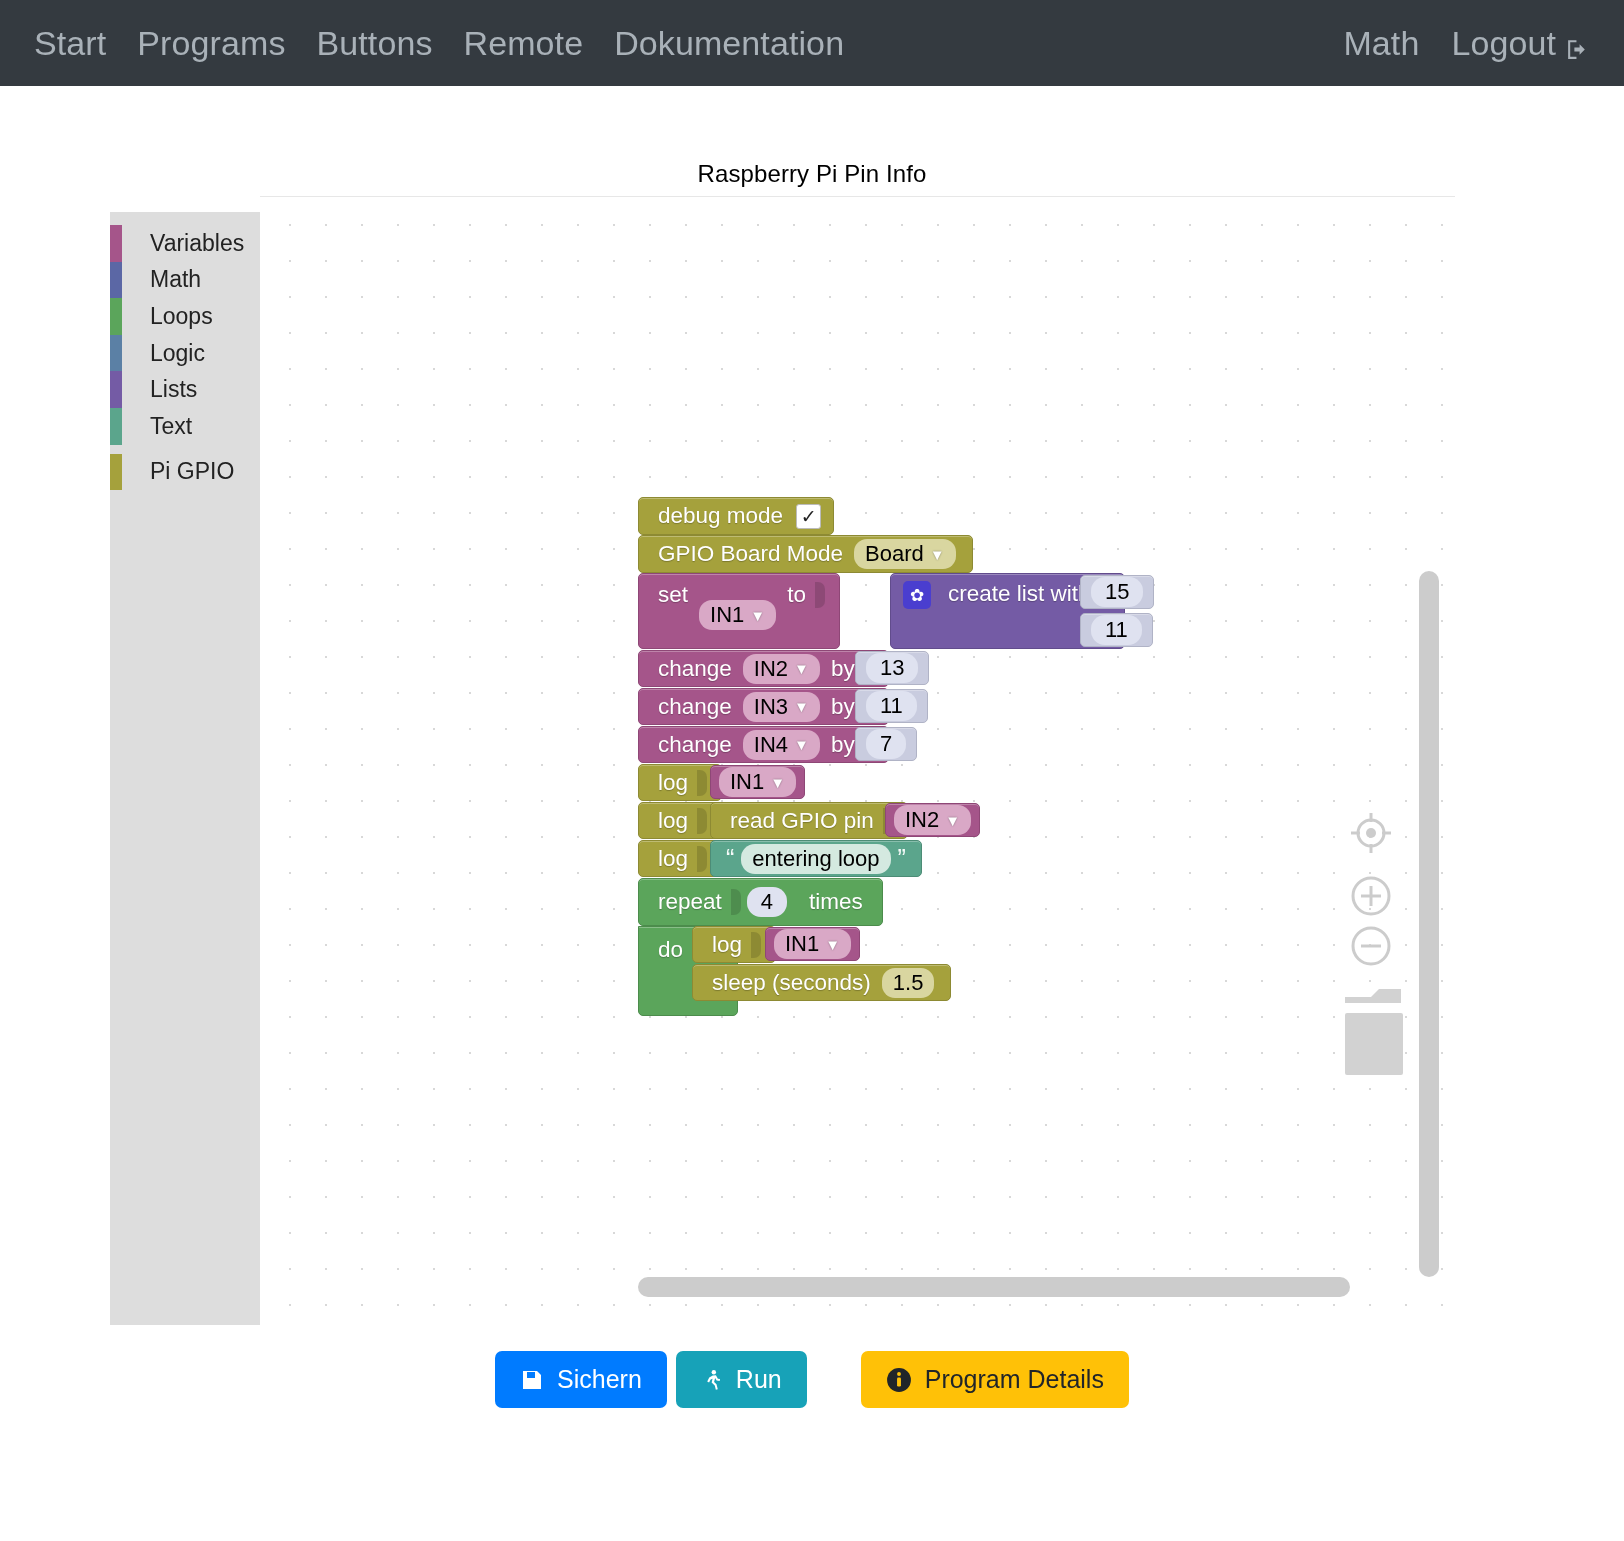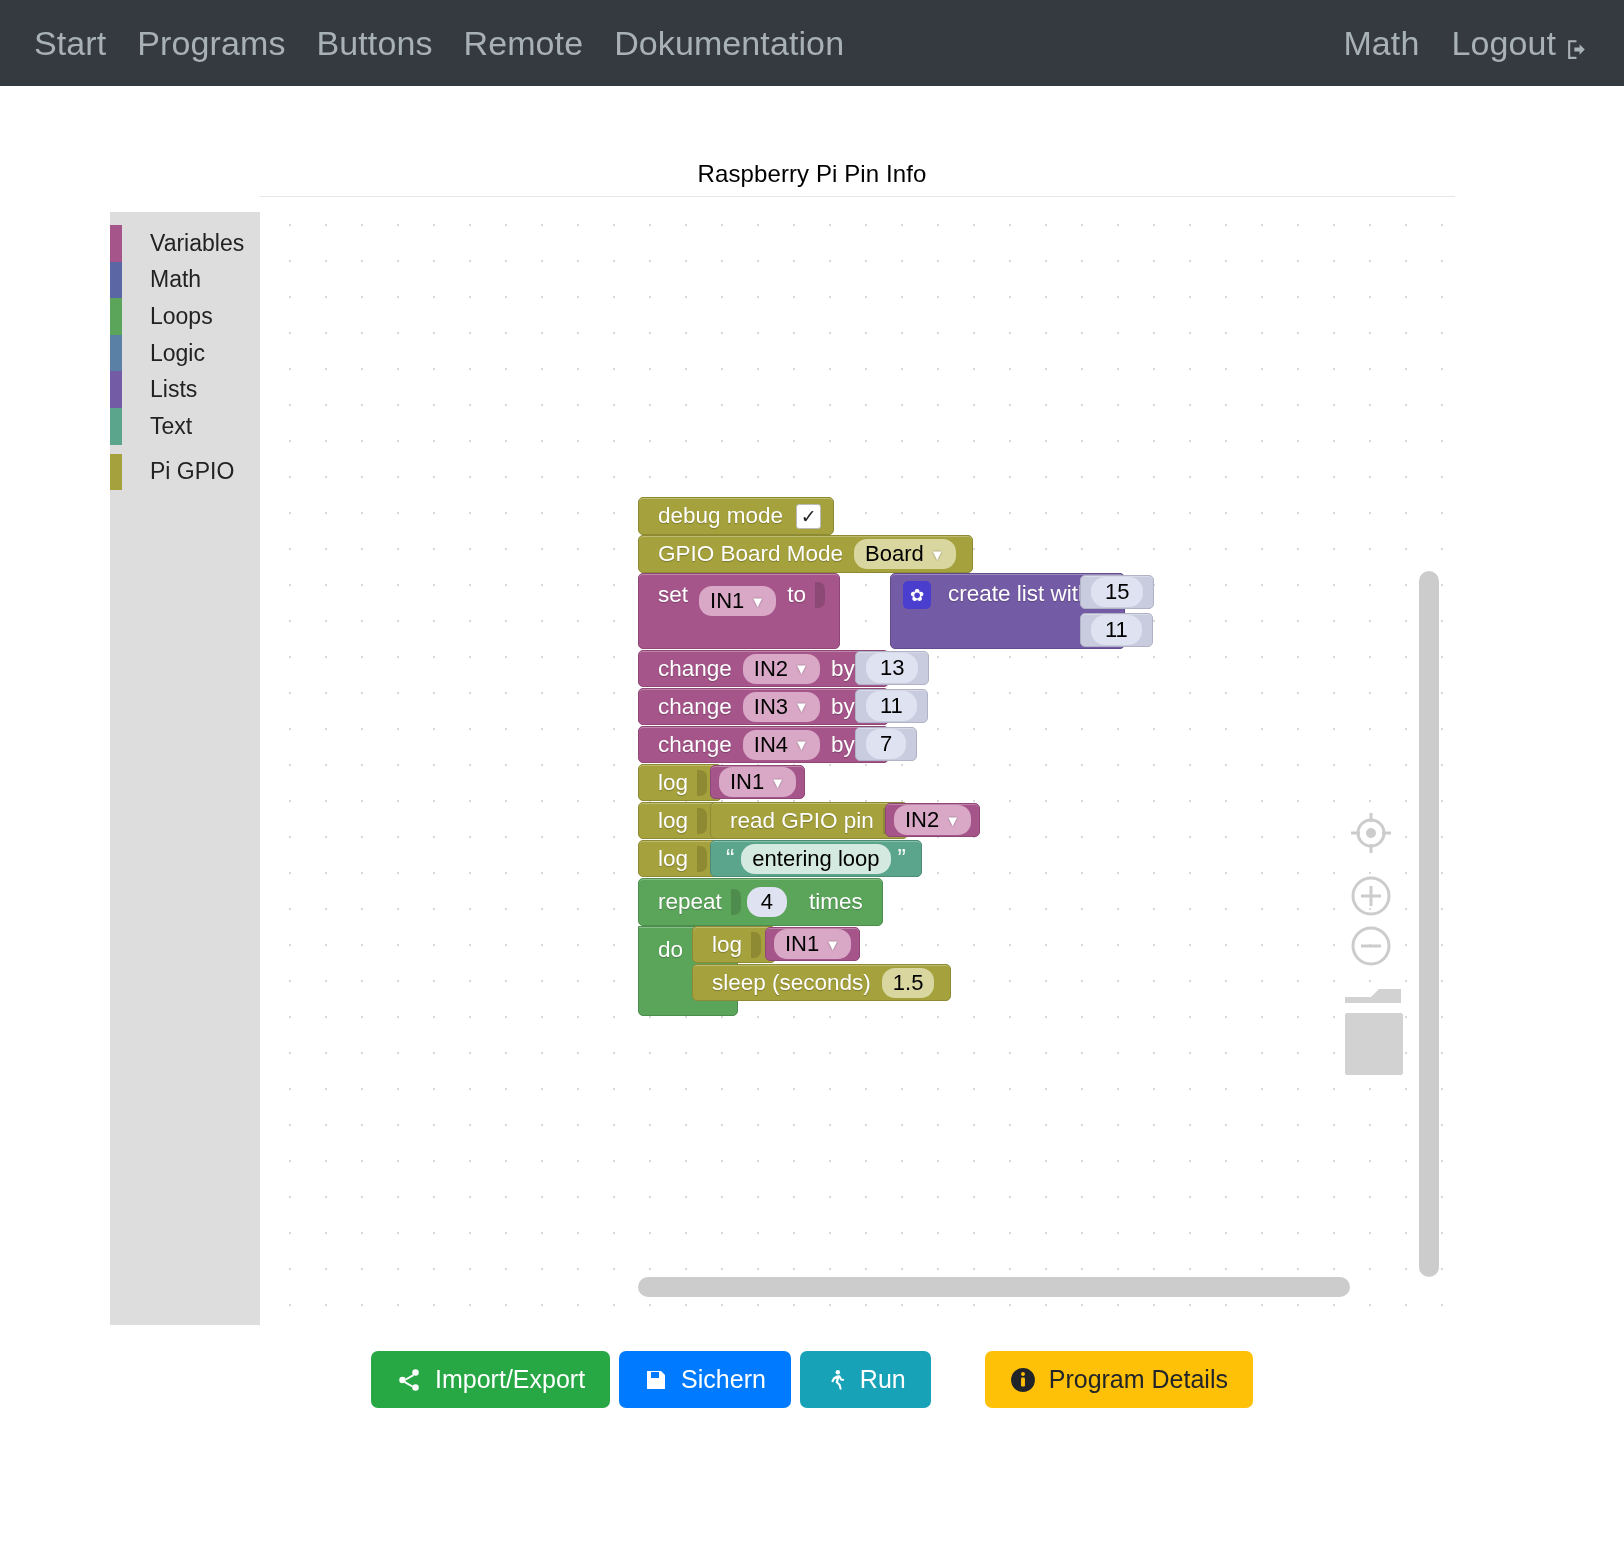--- a/index.html
+++ b/index.html
@@ -140,21 +140,21 @@
   
   .field {
     display: inline-flex;
     align-items: center;
     gap: 6px;
     background: rgba(255,255,255,.55);
     color: #000;
     border-radius: 13px;
     padding: 2px 11px;
     font-size: 22px;
-    margin: 4px 4px;
+    margin: 18px 4px;
   }
   .field.dd-var  { background: #d9a8c6; }
   .field.dd-gpio { background: #d9d6a0; }
   .field.num     { background: #dfe2f0; border-radius: 14px; color:#000; padding: 2px 14px; }
   .field.txt     { background: #d4e9e0; border-radius: 14px; }
   .caret { font-size: 15px; line-height: 1; color: #fff; text-shadow: 0 0 2px rgba(0,0,0,.45); }
   .chk {
     display:inline-flex; align-items:center; justify-content:center;
     width: 25px; height: 25px; background:#fff; border:1px solid #bbb;
     border-radius: 3px; color:#222; font-size:19px; margin-left: 6px;
@@ -426,31 +426,20 @@
         <rect x="6" y="26" width="58" height="62" rx="2"></rect>
       </svg>
     </span>
 
     <div class="ws-vscroll"></div>
     <div class="ws-hscroll"></div>
   </div>
 </div>
 
 <div class="actions">
-  <button class="btn btn-green">
-    <span>
-      <svg width="26" height="26" viewBox="0 0 24 24" fill="#fff">
-        <circle cx="18" cy="5" r="3"></circle>
-          <circle cx="6" cy="12" r="3"></circle>
-          <circle cx="18" cy="19" r="3"></circle>
-        <path d="M8.6 10.8l7-4.1.9 1.5-7 4.1zM8.6 13.2l7 4.1-.9 1.5-7-4.1z"></path>
-      </svg>
-    </span>
-    <span>Import/Export</span>
-  </button>
   <button class="btn btn-blue">
     <span>
       <svg width="24" height="24" viewBox="0 0 24 24" fill="#fff">
         <path d="M3 3h14l4 4v14H3V3zm4 1v6h8V4H7zm2 10h6v6H9v-6z"></path>
       </svg>
     </span>
     <span>Sichern</span>
   </button>
   <button class="btn btn-teal">
     <span>

